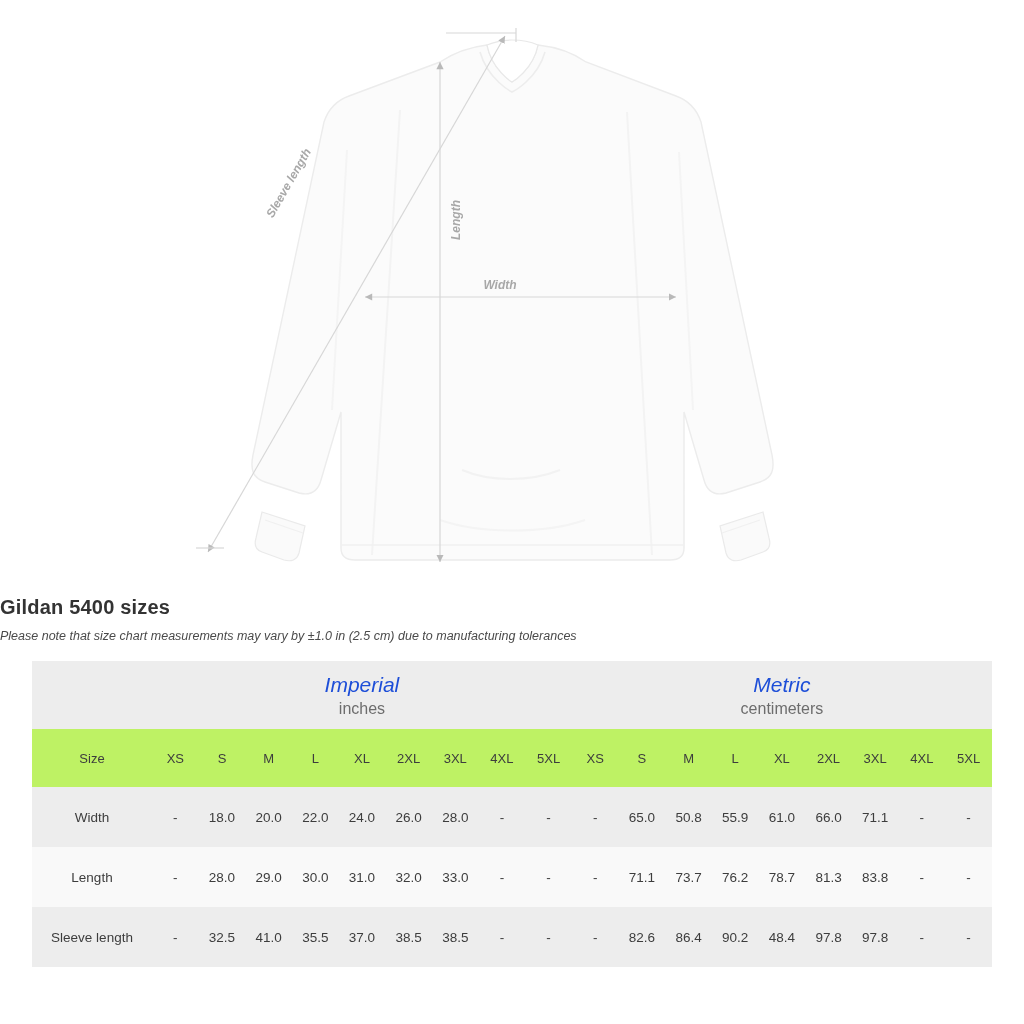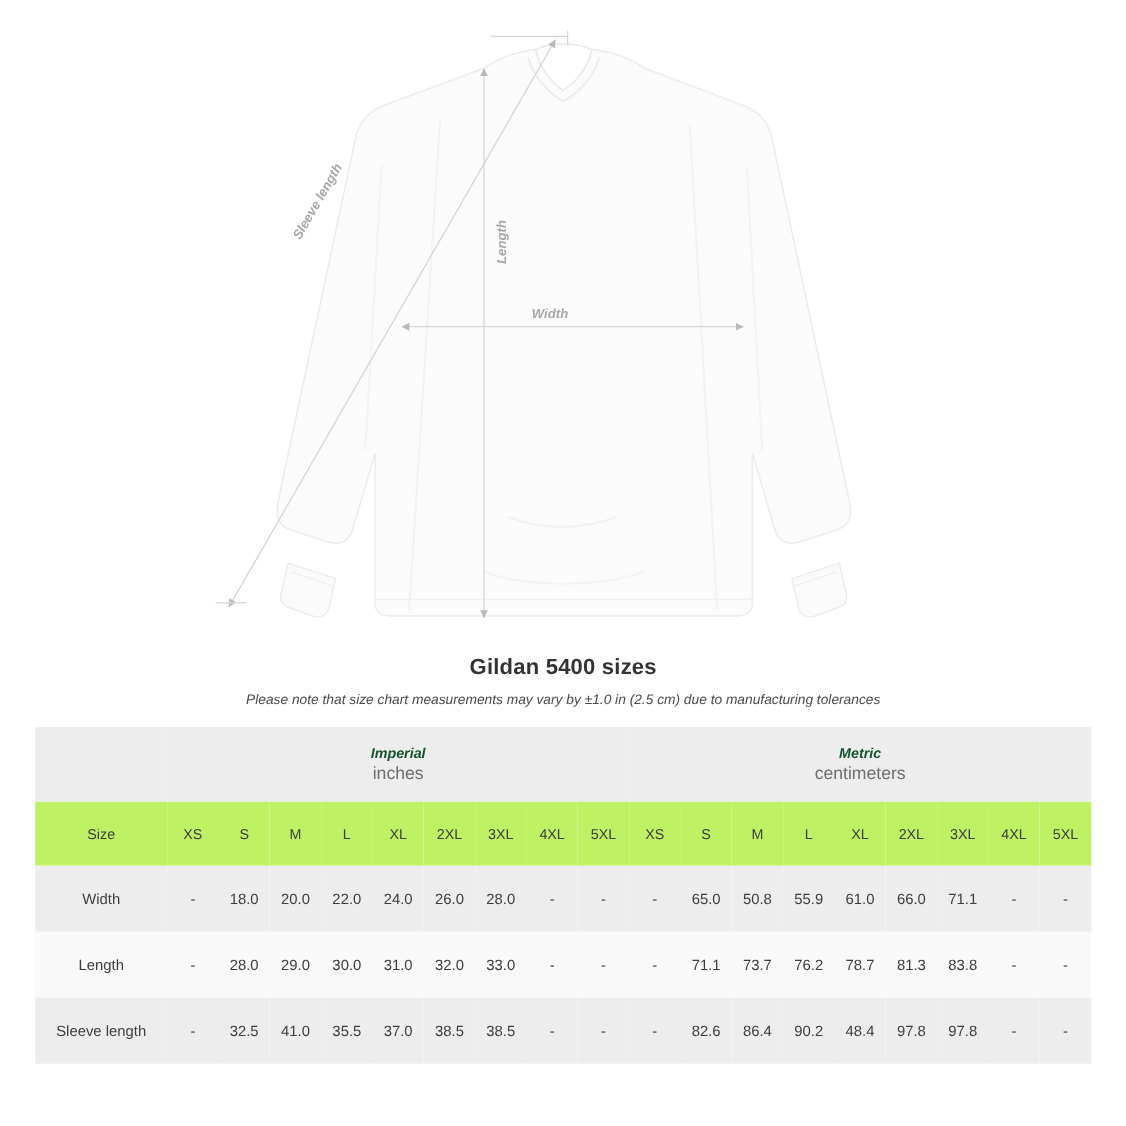--- a/index.html
+++ b/index.html
@@ -28,21 +28,20 @@
     width: 1024px;
     height: 590px;
     background: #ffffff;
   }
   .illustration svg {
     display: block;
   }
 
   
   .title-block {
-    text-align: center;
     margin-top: 6px;
   }
   .chart-title {
     font-size: 20px;
     font-weight: bold;
     color: #333333;
     letter-spacing: 0.2px;
   }
   .chart-note {
     font-size: 12.5px;
@@ -65,24 +64,24 @@
     text-align: center;
     vertical-align: middle;
     font-weight: normal;
     padding: 0;
   }
   .unit-row td {
     height: 68px;
     background: #ededed;
   }
   .unit-name {
-    font-size: 13px;
+    font-size: 21px;
     font-style: italic;
-    font-weight: bold;
-    color: #14532d;
+    font-weight: normal;
+    color: #1d4ed8;
     line-height: 1.2;
   }
   .unit-sub {
     font-size: 16px;
     color: #6d6d6d;
     font-style: normal;
     font-weight: normal;
     margin-top: 3px;
   }
   .header-row td {

